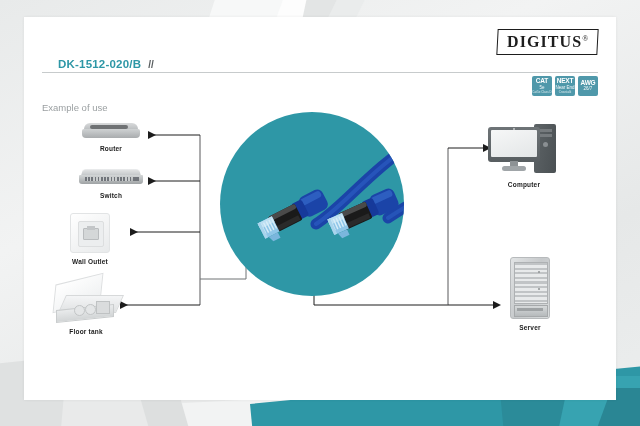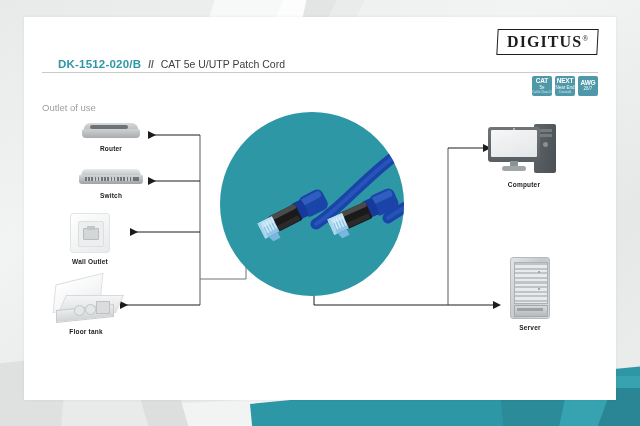--- a/index.html
+++ b/index.html
@@ -430,21 +430,20 @@
 
   <div id="page">
 
     <div class="logo-box">
       <span class="logo-text"><span>DIGITUS</span><sup>®</sup></span>
     </div>
 
     <div class="header-row">
       <span class="sku">DK-1512-020/B</span>
       <span class="slashes">//</span>
-      <span class="prod-name">CAT 5e U/UTP Patch Cord</span>
     </div>
     <div class="hrule"></div>
 
     <div class="badges">
       <div class="badge">
         <span class="b1">CAT</span>
         <span class="b2">5e</span>
         <span class="b3">Cat5e Class D</span>
       </div>
       <div class="badge">
@@ -452,21 +451,21 @@
         <span class="b2">Near End</span>
         <span class="b3">Crosstalk</span>
       </div>
       <div class="badge">
         <span class="b1">AWG</span>
         <span class="b2">26/7</span>
         <span class="b3"></span>
       </div>
     </div>
 
-    <div class="sec-en">Outlet of use</div>
+    <div class="sec-en">Example of use</div>
 
     <div id="diagram">
 
       <svg class="lines-svg" viewBox="0 0 592 383">
         <defs>
           <marker id="arrL" markerWidth="9" markerHeight="8" refX="8" refY="4" orient="auto">
             <path d="M8,0 L8,8 L0,4 z" fill="#1c1c1c"></path>
           </marker>
           <marker id="arrR" markerWidth="9" markerHeight="8" refX="1" refY="4" orient="auto">
             <path d="M0,0 L0,8 L8,4 z" fill="#1c1c1c"></path>

